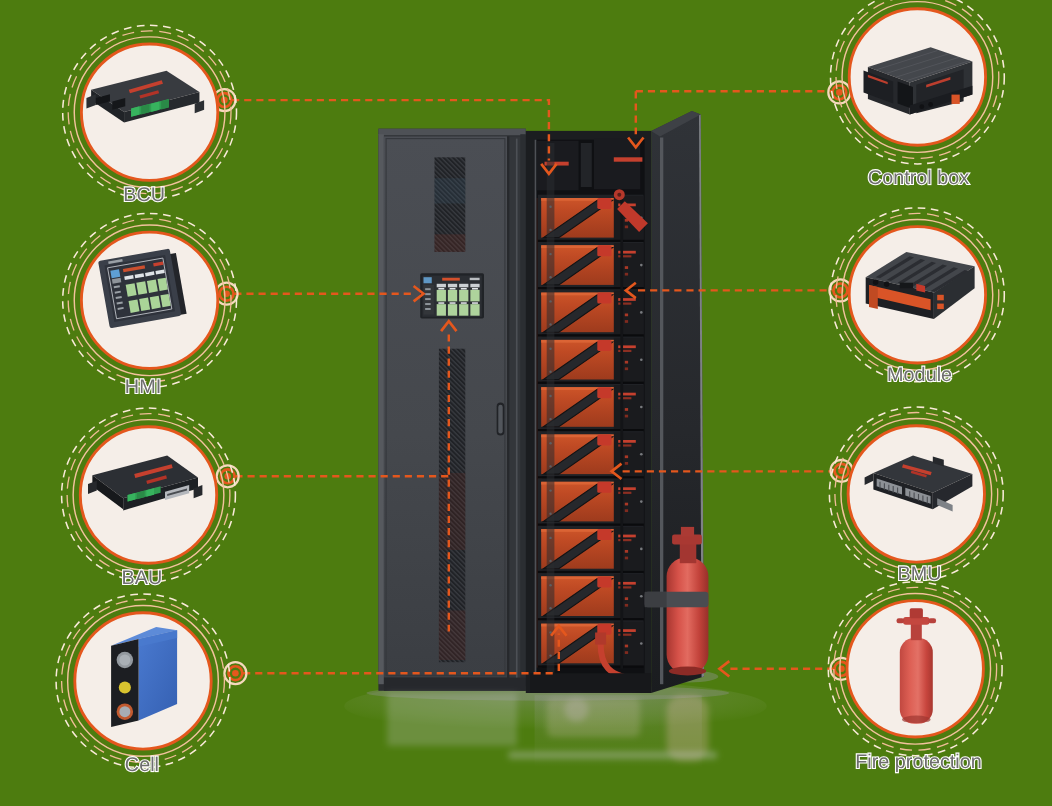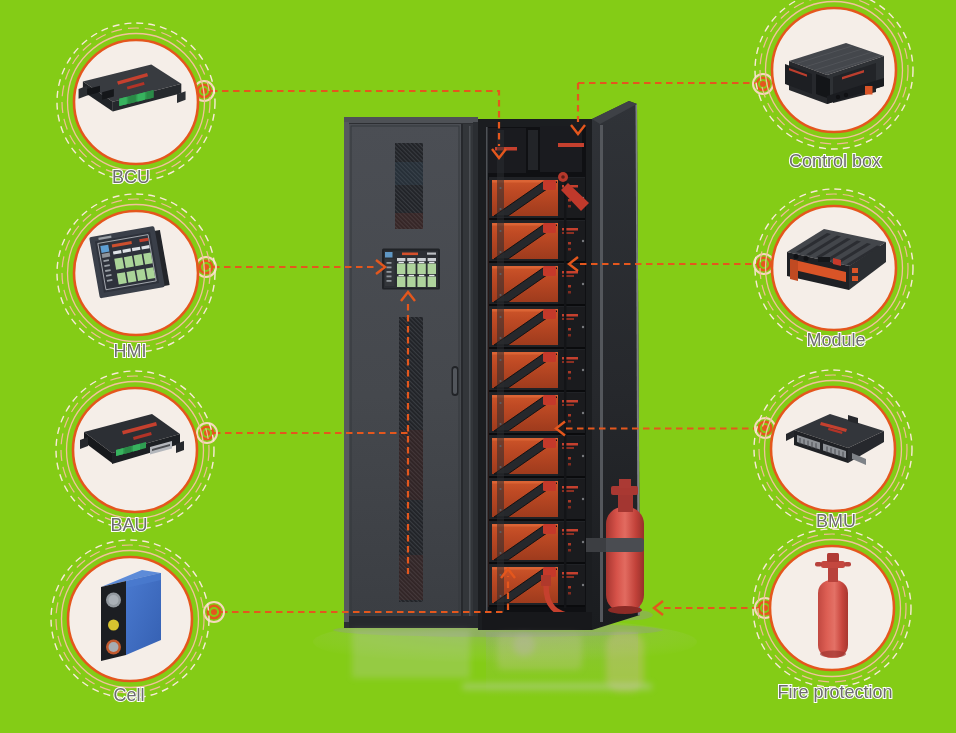--- a/index.html
+++ b/index.html
@@ -1,16 +1,16 @@
 <!DOCTYPE html>
 <html><head>
 <meta charset="utf-8">
 <style>
   html,body{margin:0;padding:0;background:#ffffff;}
-  #stage{position:relative;width:956px;height:733px;background:#84cc16;overflow:hidden;}
+  #stage{position:relative;width:956px;height:733px;background:#4d7c0f;overflow:hidden;}
   svg{display:block;}
   text{font-family:"Liberation Sans",sans-serif;}
 </style>
 </head>
 <body>
 <div id="stage">
 <svg width="956" height="733" viewBox="0 0 956 733">
 <defs>
   <linearGradient id="doorG" x1="0" y1="0" x2="0" y2="1">
     <stop offset="0" stop-color="#4b4e54"></stop>

